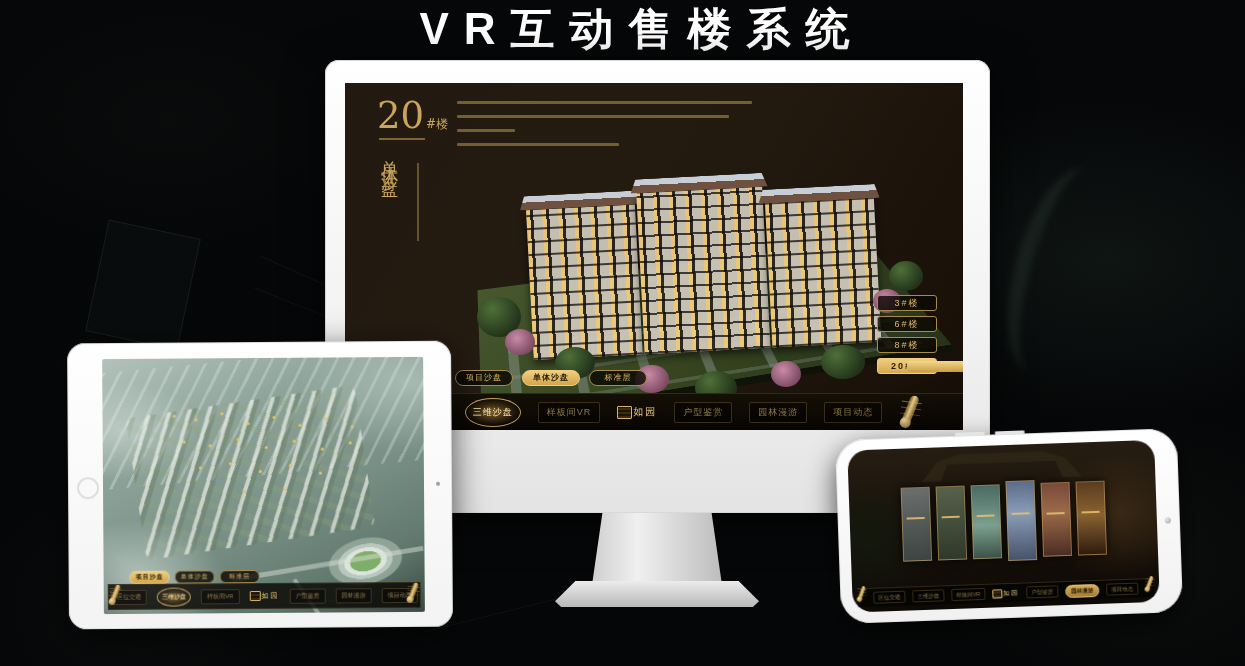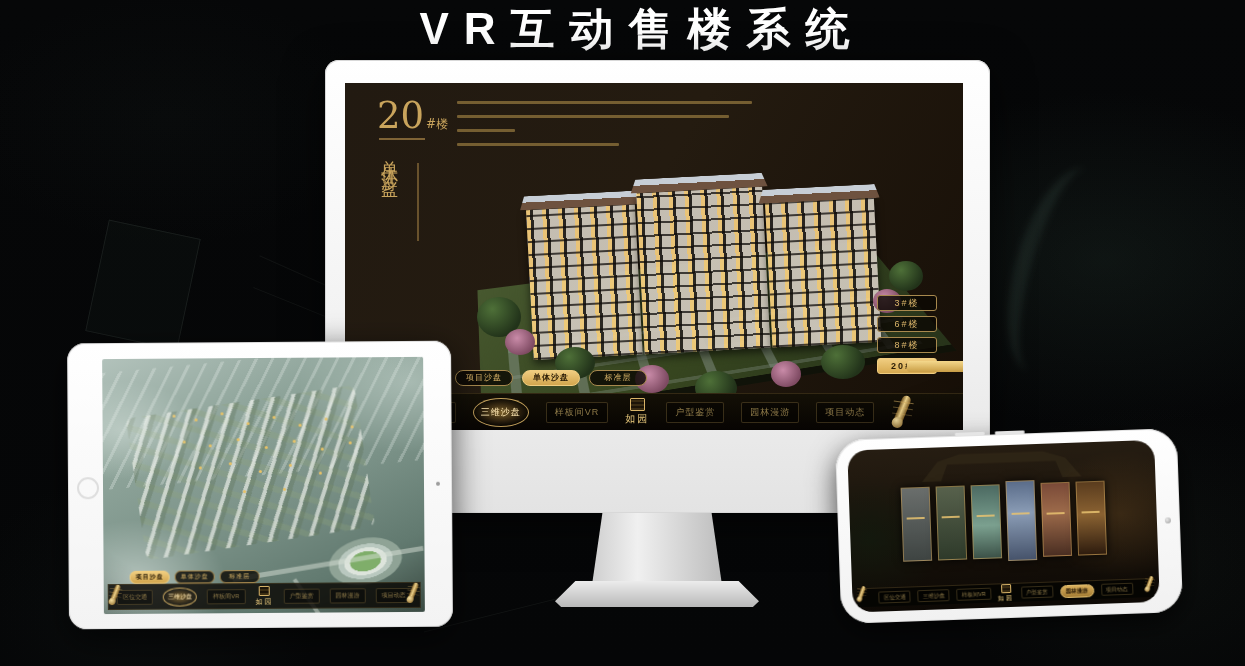--- a/index.html
+++ b/index.html
@@ -33,21 +33,21 @@
   .scroll i{position:absolute;left:3px;top:0;width:9px;height:29px;border-radius:5px;
       background:linear-gradient(90deg,#6e5120,#f0d48c 45%,#7c5c24);transform:rotate(22deg);display:block;}
   .scroll i::after{content:"";position:absolute;left:-1px;bottom:-5px;width:11px;height:11px;
       border-radius:50%;background:radial-gradient(circle at 35% 35%,#f6e0a0,#8a6526);}
   .scroll i::before{content:"";position:absolute;left:-7px;top:7px;width:20px;height:1px;
       background:rgba(220,180,100,.55);box-shadow:0 6px 0 rgba(220,180,100,.4),0 12px 0 rgba(220,180,100,.3);
       transform:rotate(-14deg);}
   .scroll.mini{transform:scale(.62);transform-origin:center;}
   .scroll.tiny{transform:scale(.48);transform-origin:center;}
 
-  .logo{display:flex;flex-direction:column;align-items:center;gap:1px;flex:0 0 auto;}
+  .logo{display:flex;flex-direction:row;align-items:center;gap:1px;flex:0 0 auto;}
   .logo .mark{width:13px;height:11px;border:1px solid #d9b468;border-radius:1px;
       background:repeating-linear-gradient(0deg,#3a2c12 0 2px,#1c1408 2px 4px);}
   .logo .txt{font-family:"DejaVu Serif",serif;color:#e8c87c;letter-spacing:2px;}
 
   
   .monitor{position:absolute;left:325px;top:60px;width:665px;}
   .m-frame{position:relative;width:665px;height:453px;border-radius:14px;
       background:linear-gradient(180deg,#ffffff,#f2f2f2 60%,#e3e3e3);
       box-shadow:0 10px 40px rgba(0,0,0,.65), inset 0 0 0 1px #d8d8d8;}
   .m-neck{position:absolute;left:267px;top:453px;width:130px;height:72px;

